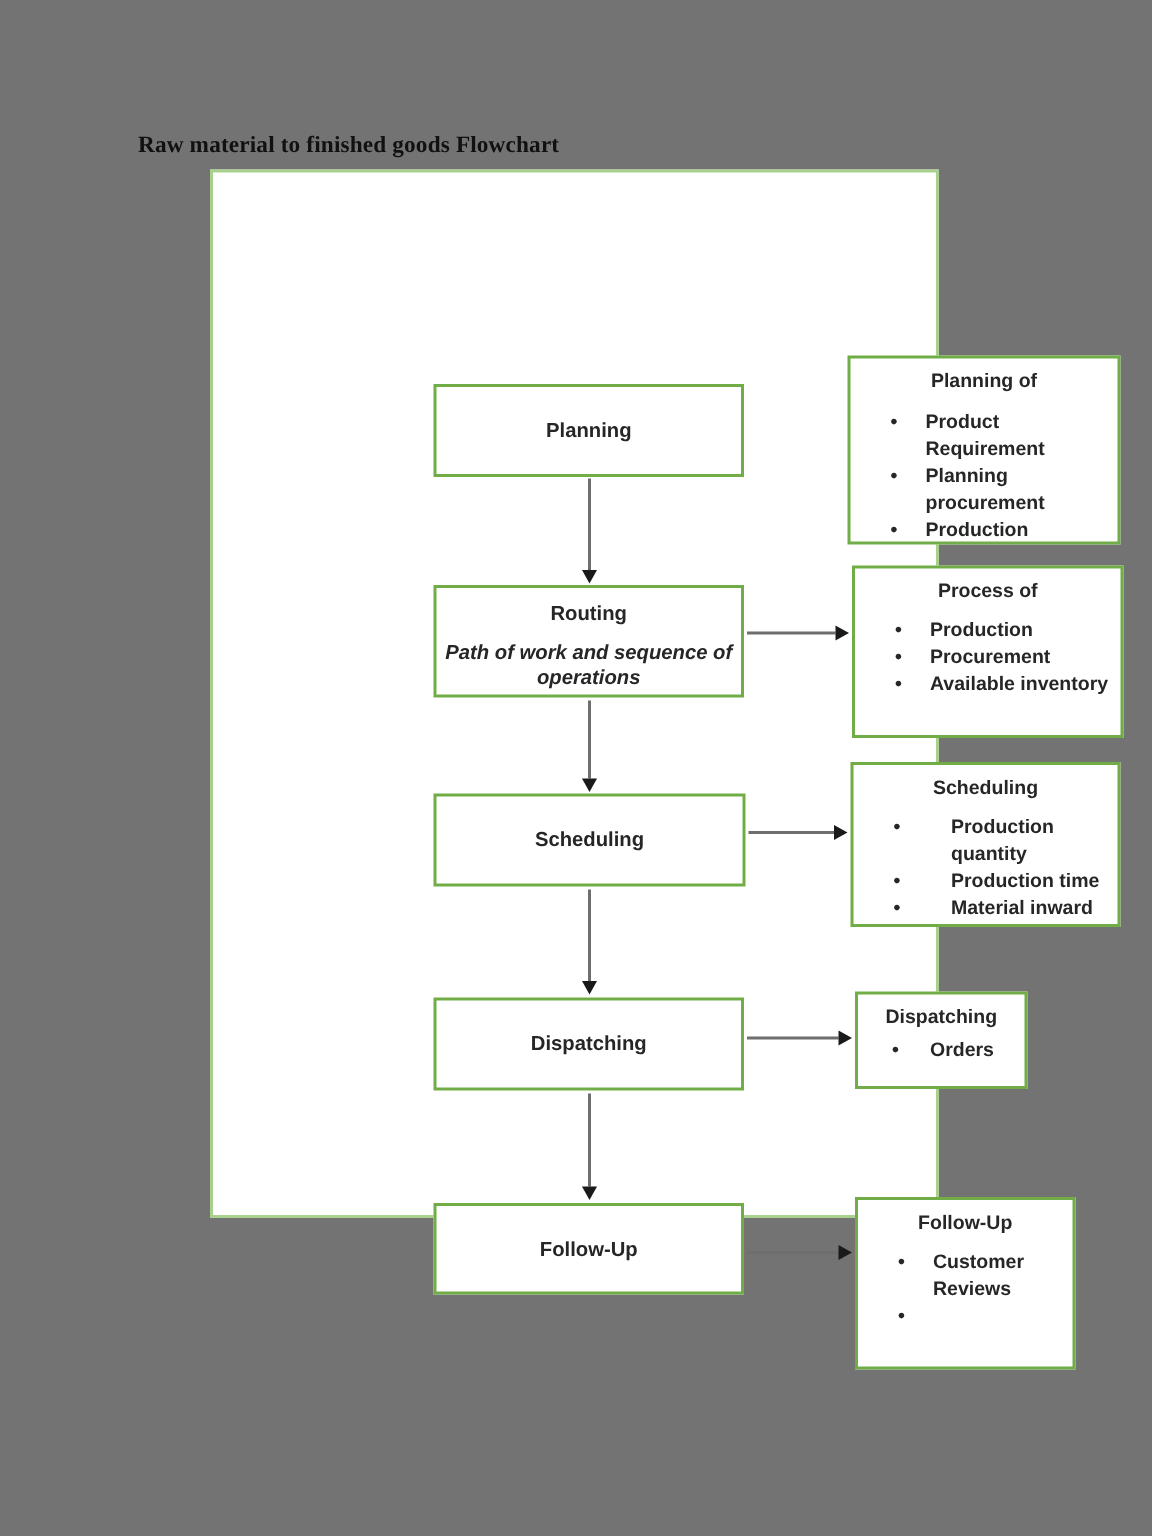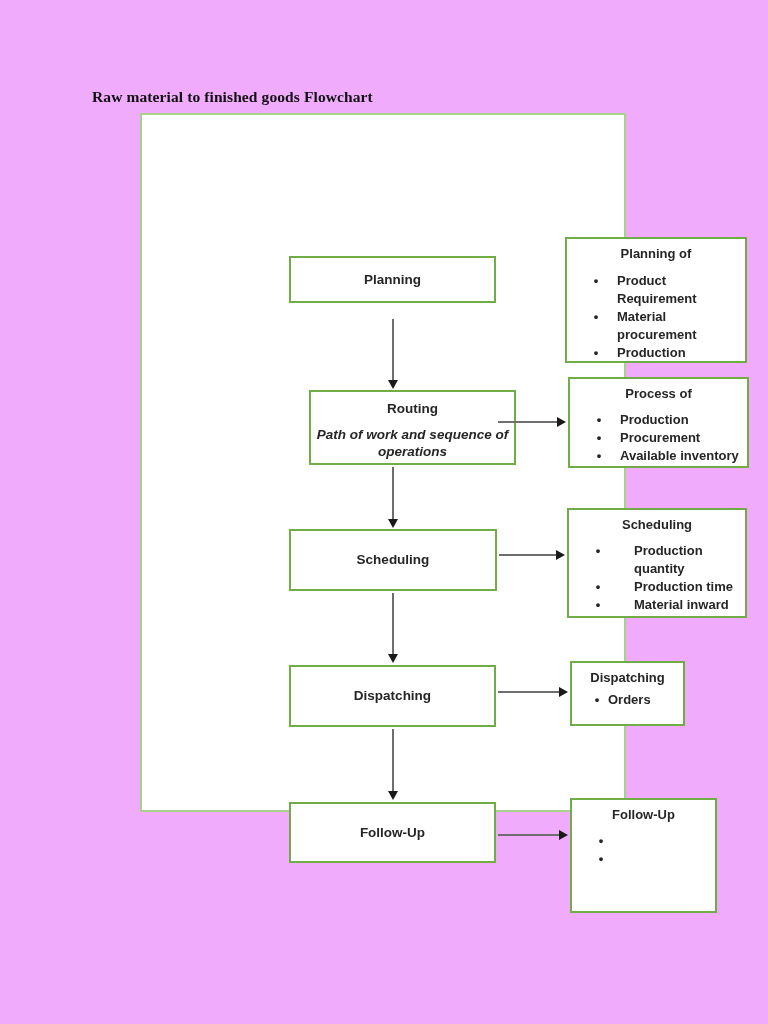--- a/index.html
+++ b/index.html
@@ -1,63 +1,63 @@
 <!DOCTYPE html>
 <html><head>
 <meta charset="utf-8">
 <style>
   * { margin:0; padding:0; box-sizing:border-box; }
   html,body { background:#ffffff; }
   .page {
-    position:relative; width:768px; height:1024px; background:#f0abfc;
+    position:relative; width:768px; height:1024px; background:#737373;
     font-family:"Liberation Sans", sans-serif; color:#262626; overflow:hidden;
   }
   .title {
     position:absolute; left:92px; top:88px;
     font-family:"Liberation Serif", serif; font-weight:bold;
     font-size:15.5px; color:#111111; letter-spacing:0.1px;
   }
   .canvas {
     position:absolute; left:140px; top:113px; width:486px; height:699px;
     border:2px solid #A9D18E; background:#ffffff;
   }
   
   .step {
     position:absolute; border:2px solid #70AD47; background:#ffffff;
     display:flex; align-items:center; justify-content:center; text-align:center;
     font-weight:bold; font-size:13.5px; line-height:1.3; color:#262626;
   }
-  .step-planning   { left:147px; top:141px; width:207px; height:47px; }
+  .step-planning   { left:147px; top:141px; width:207px; height:62px; }
   .step-routing    { left:147px; top:275px; width:207px; height:75px;
-                     flex-direction:column; justify-content:flex-start; padding-top:8px;margin-left:20px; }
+                     flex-direction:column; justify-content:flex-start; padding-top:8px; }
   .step-routing .desc { margin-top:8px; width:200px;font-style:italic; }
   .step-scheduling { left:147px; top:414px; width:208px; height:62px; }
   .step-dispatch   { left:147px; top:550px; width:207px; height:62px; }
   .step-followup   { left:147px; top:687px; width:207px; height:61px; }
 
   
   .detail {
     position:absolute; border:2px solid #70AD47; background:#ffffff;
     font-weight:bold; font-size:13px; color:#262626; padding-top:7px;
   }
   .detail .hdr { text-align:center; margin-bottom:10px; }
   .bi { display:flex; line-height:18px; }
   .dot { flex:none; margin-left:22px; width:14px; text-align:center; }
   .bt  { margin-left:14px; }
   .d-planning   { left:423px; top:122px; width:182px; height:126px; }
   .d-planning .hdr { margin-bottom:11px; }
   .d-planning .bt { max-width:118px; }
-  .d-process    { left:426px; top:262px; width:181px; height:91px; border-width:2.5px; }
+  .d-process    { left:426px; top:262px; width:181px; height:115px; border-width:2.5px; }
   .d-process .bt { max-width:130px; }
   .d-scheduling { left:425px; top:393px; width:180px; height:110px; }
   .d-scheduling .bt { max-width:110px;margin-left:29px; }
   .d-dispatch   { left:428px; top:546px; width:115px; height:65px; }
   .d-dispatch .hdr { margin-bottom:6px; }
   .d-dispatch .dot { margin-left:18px; }
-  .d-dispatch .bt { margin-left:4px; }
+  .d-dispatch .bt { margin-left:16px; }
   .d-followup   { left:428px; top:683px; width:147px; height:115px; }
   .d-followup .bt { max-width:90px; }
 
   
   .varrow {
     position:absolute; width:10px; display:flex; flex-direction:column; align-items:center;
   }
   .varrow .line { width:1.5px; flex:1; background:#6E6E6E; }
   .varrow .head {
     width:0; height:0; border-left:5px solid transparent;
@@ -146,21 +146,21 @@
     </div>
 
     <div class="detail d-planning">
       <div class="hdr">Planning of</div>
       <div class="bi">
         <span class="dot">•</span>
         <span class="bt">Product Requirement</span>
       </div>
       <div class="bi">
         <span class="dot">•</span>
-        <span class="bt">Material procurement</span>
+        <span class="bt">Planning procurement</span>
       </div>
       <div class="bi">
         <span class="dot">•</span>
         <span class="bt">Production</span>
       </div>
     </div>
 
     <div class="detail d-process">
       <div class="hdr">Process of</div>
       <div class="bi">
@@ -198,20 +198,21 @@
       <div class="bi">
         <span class="dot">•</span>
         <span class="bt">Orders</span>
       </div>
     </div>
 
     <div class="detail d-followup">
       <div class="hdr">Follow-Up</div>
       <div class="bi">
         <span class="dot">•</span>
+        <span class="bt">Customer Reviews</span>
       </div>
       <div class="bi">
         <span class="dot">•</span>
       </div>
     </div>
 
   </div>
 </div>
 
 </body></html>

